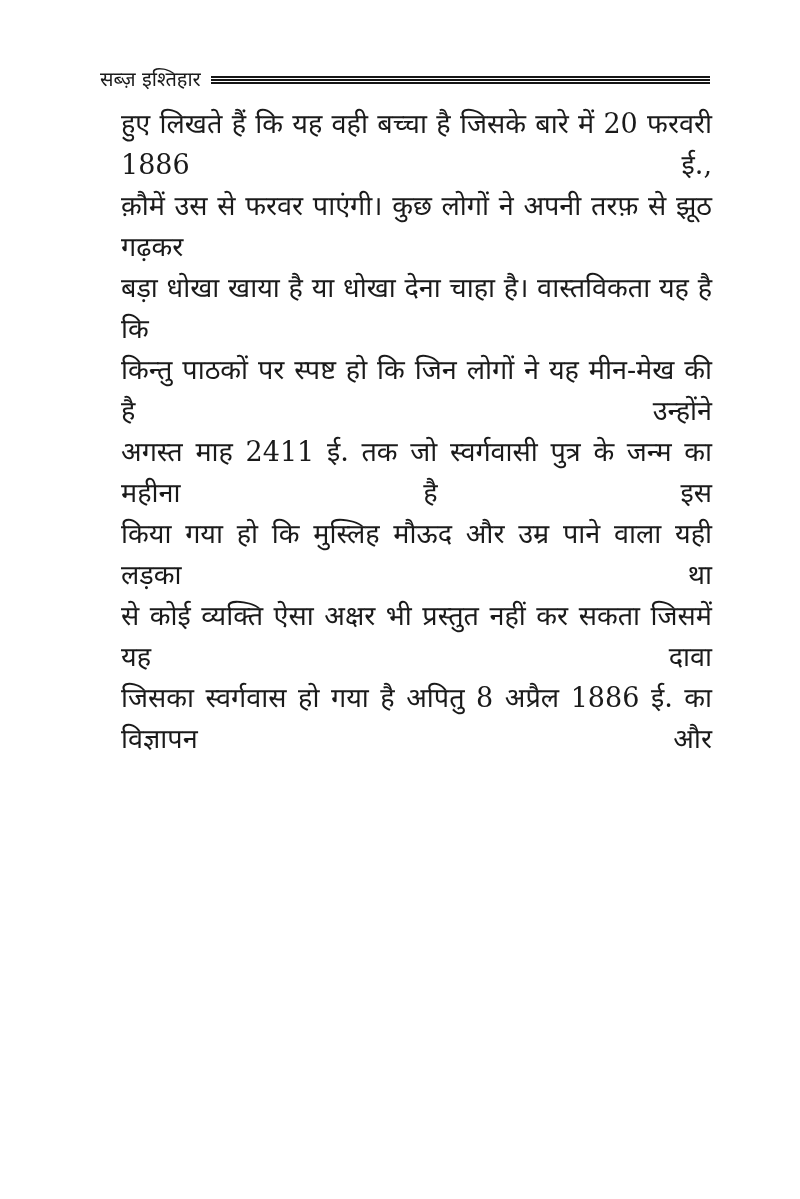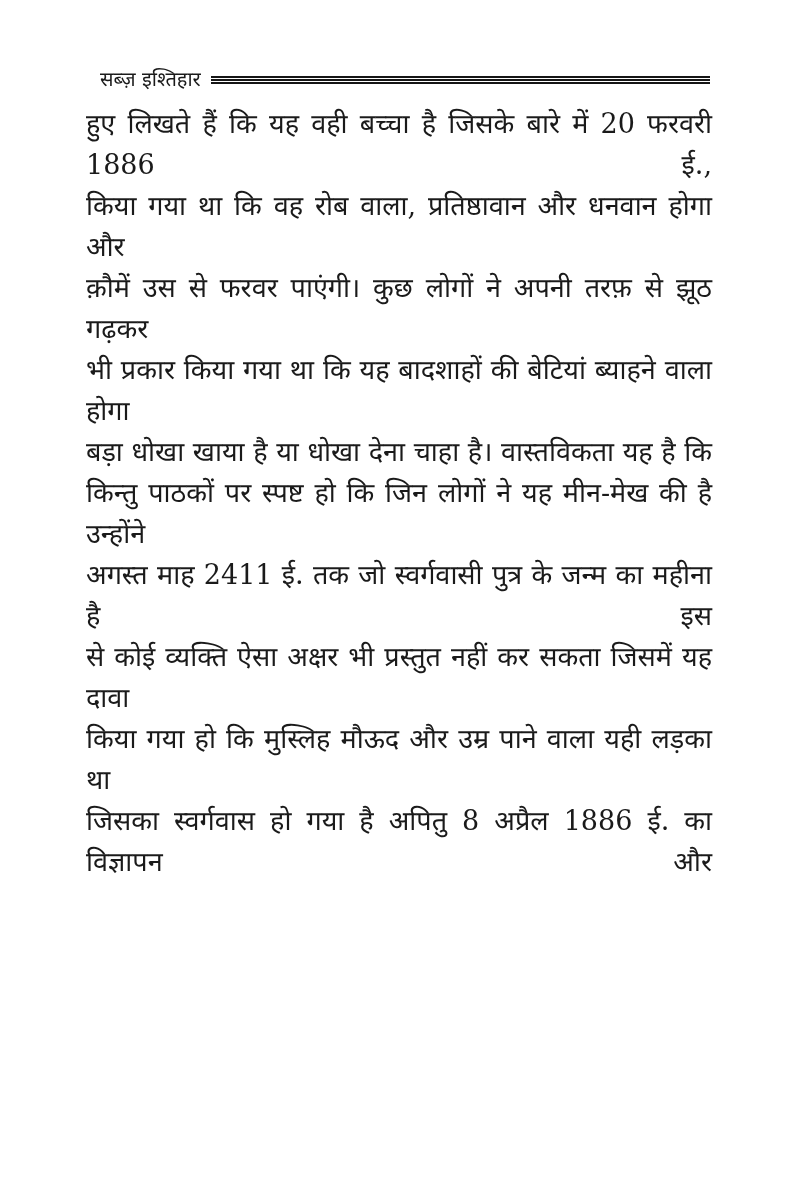--- a/index.html
+++ b/index.html
@@ -48,44 +48,43 @@
   }
   
   .body-text {
     margin: 11px 88px 0 86px;
     font-size: 27px;
     line-height: 41px;
   }
   .line {
     text-align: justify;
     text-align-last: justify;
+    margin-left: 35px;
   }
   .body-star {
     font-size: 34px;
     line-height: 0;
     vertical-align: 7px;
     letter-spacing: 0;
   }
 </style>
 </head>
 <body>
 
 <div class="page">
 
   <div class="header">
     <span class="header-title">सब्ज़ इश्तिहार</span>
     <span class="header-rule"></span>
   </div>
 
   <div class="body-text" id="body-text">
       <div class="line">हुए लिखते हैं कि यह वही बच्चा है जिसके बारे में 20 फरवरी 1886 ई.,</div>
-      <div class="line">किया गया था कि वह रोब वाला, प्रतिष्ठावान और धनवान होगा और</div>
       <div class="line">क़ौमें उस से फरवर पाएंगी। कुछ लोगों ने अपनी तरफ़ से झूठ गढ़कर</div>
-      <div class="line">भी प्रकार किया गया था कि यह बादशाहों की बेटियां ब्याहने वाला होगा</div>
       <div class="line">बड़ा धोखा खाया है या धोखा देना चाहा है। वास्तविकता यह है कि</div>
       <div class="line">किन्तु पाठकों पर स्पष्ट हो कि जिन लोगों ने यह मीन-मेख की है उन्होंने</div>
       <div class="line">अगस्त माह 2411 ई. तक जो स्वर्गवासी पुत्र के जन्म का महीना है इस</div>
+      <div class="line">किया गया हो कि मुस्लिह मौऊद और उम्र पाने वाला यही लड़का था</div>
       <div class="line">से कोई व्यक्ति ऐसा अक्षर भी प्रस्तुत नहीं कर सकता जिसमें यह दावा</div>
-      <div class="line">किया गया हो कि मुस्लिह मौऊद और उम्र पाने वाला यही लड़का था</div>
       <div class="line">जिसका स्वर्गवास हो गया है अपितु 8 अप्रैल 1886 ई. का विज्ञापन और</div>
     </div>
 
 </div>
 
 </body></html>

